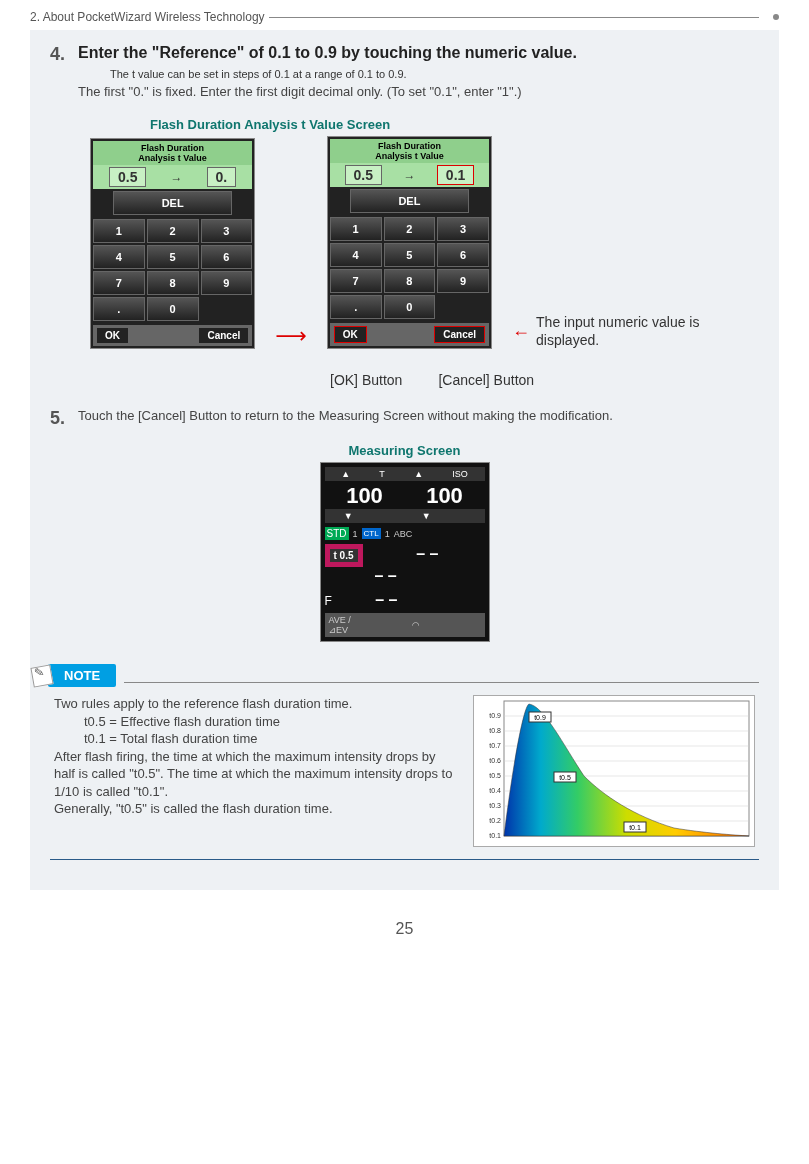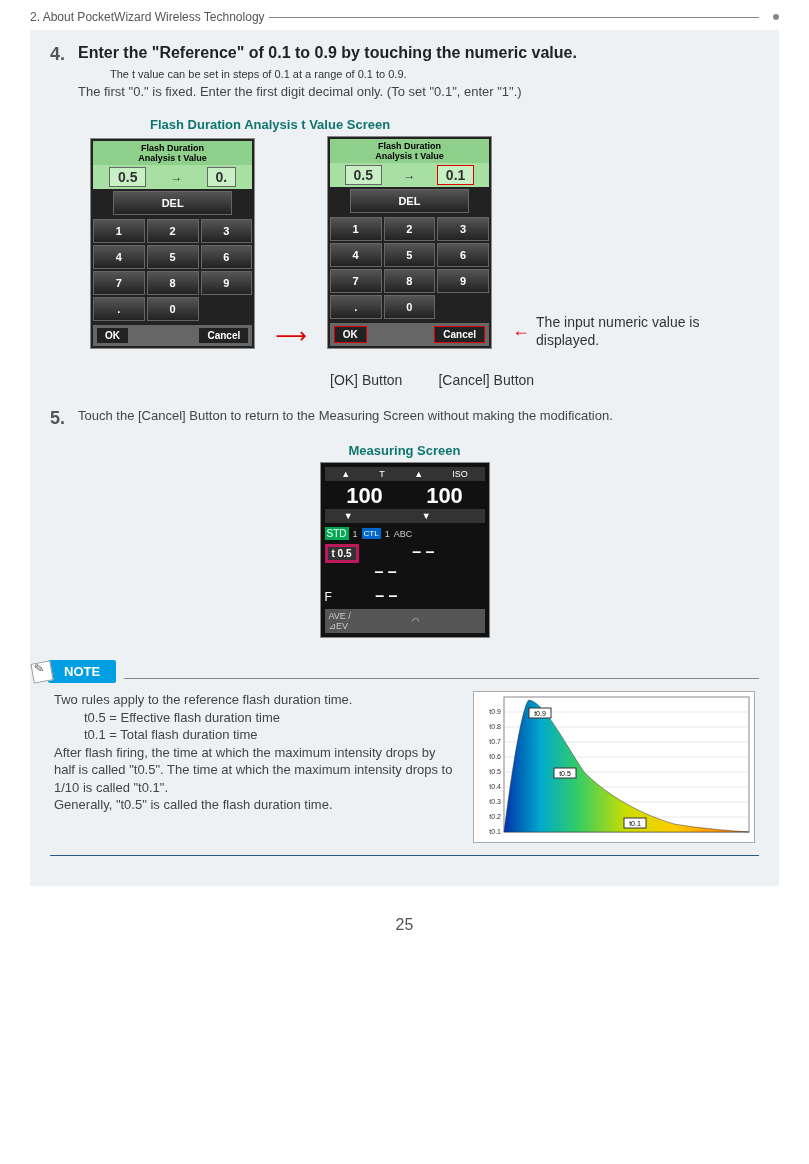--- a/index.html
+++ b/index.html
@@ -203,21 +203,21 @@
     margin-top:4px;
   }
   .ms-badge-std { background:#0a5; color:#fff; padding:1px 2px; font-size:10px;}
   .ms-badge-ctl { background:#06c; color:#fff; padding:1px 2px; font-size:8px;}
   .ms-t05 {
     background:#333;
     color:#fff;
     font-size:10px;
     font-weight:bold;
     padding:1px 4px;
-    border:3px solid #be185d;
+    border:5px solid #be185d;
     display:inline-block;
     margin-top:4px;
   }
   .ms-dash { color:#fff; font-weight:bold; font-size:16px; margin-left:50px; }
   .ms-f { color:#fff; font-size:12px; margin-top:6px;}
   .ms-bottom {
     background:#555;
     color:#ccc;
     font-size:9px;
     display:flex;

